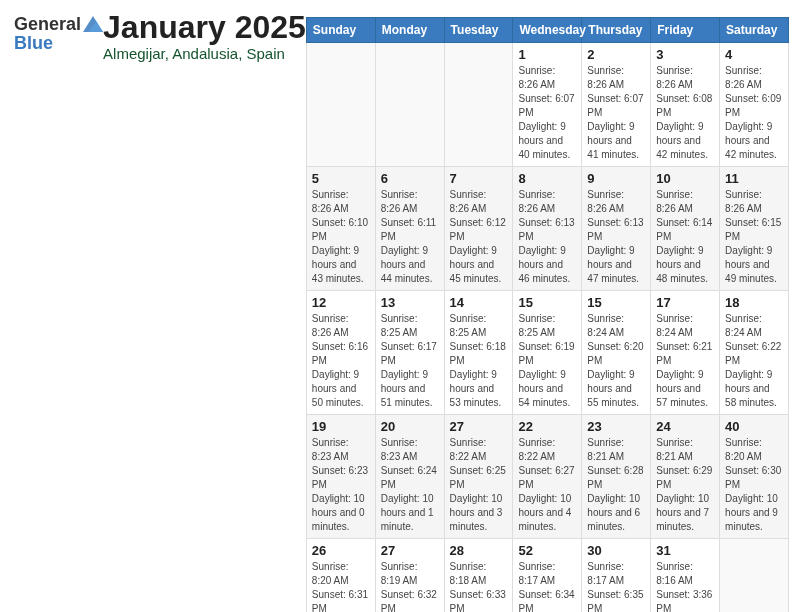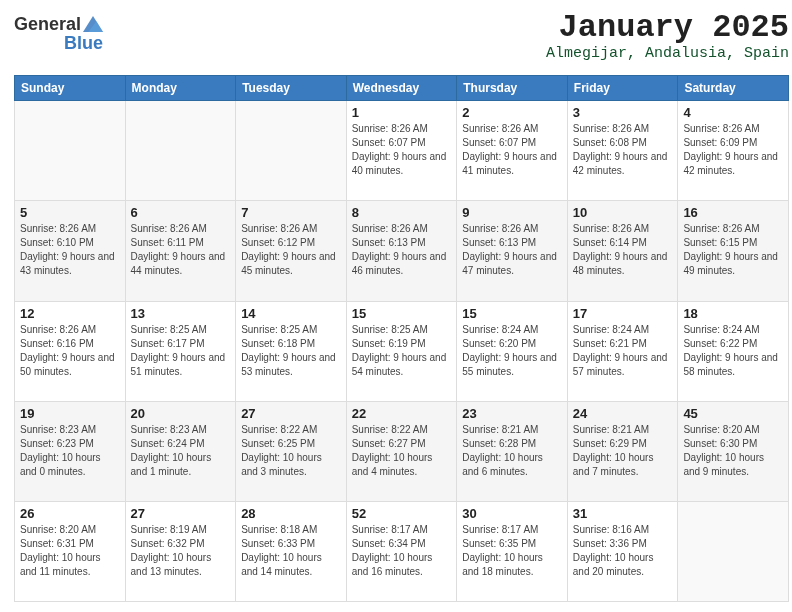--- a/index.html
+++ b/index.html
@@ -8,21 +8,21 @@
       height: 612px;
       font-family: Arial, sans-serif;
       background: #fff;
       overflow: hidden;
     }
     .page {
       width: 792px;
       height: 612px;
       padding: 10px 3px 10px 14px;
       display: flex;
-      flex-direction: column;
+      flex-direction: row;
     }
     .header {
       display: flex;
       justify-content: space-between;
       align-items: flex-start;
       margin-bottom: 6px;
     }
     .logo {
       display: flex;
       align-items: center;
@@ -32,30 +32,28 @@
       font-size: 18px;
       font-weight: bold;
       color: #333;
       line-height: 1;
     }
     .logo-text-blue {
       font-size: 18px;
       font-weight: bold;
       color: #3a7abf;
       line-height: 1;
-      text-align: right;
     }
     .logo-icon {
       width: 20px;
       height: 20px;
       margin-left: 2px;
     }
     .title-block {
-      text-align: right;
-      font-family: Liberation Mono, monospace;
+      text-align: left;
     }
     .calendar-title {
       font-size: 32px;
       font-weight: bold;
       color: #222;
       line-height: 1.1;
     }
     .calendar-subtitle {
       font-size: 15px;
       color: #14532d;
@@ -201,21 +199,21 @@
 Sunset: 6:13 PM
 Daylight: 9 hours and 47 minutes.</div>
           </td>
           <td>
             <span class="day-number">10</span>
             <div class="day-info" style="white-space: pre-line;">Sunrise: 8:26 AM
 Sunset: 6:14 PM
 Daylight: 9 hours and 48 minutes.</div>
           </td>
           <td>
-            <span class="day-number">16</span>
+            <span class="day-number">11</span>
             <div class="day-info" style="white-space: pre-line;">Sunrise: 8:26 AM
 Sunset: 6:15 PM
 Daylight: 9 hours and 49 minutes.</div>
           </td>
         </tr>
         <tr>
           <td>
             <span class="day-number">12</span>
             <div class="day-info" style="white-space: pre-line;">Sunrise: 8:26 AM
 Sunset: 6:16 PM
@@ -289,21 +287,21 @@
 Sunset: 6:28 PM
 Daylight: 10 hours and 6 minutes.</div>
           </td>
           <td>
             <span class="day-number">24</span>
             <div class="day-info" style="white-space: pre-line;">Sunrise: 8:21 AM
 Sunset: 6:29 PM
 Daylight: 10 hours and 7 minutes.</div>
           </td>
           <td>
-            <span class="day-number">45</span>
+            <span class="day-number">40</span>
             <div class="day-info" style="white-space: pre-line;">Sunrise: 8:20 AM
 Sunset: 6:30 PM
 Daylight: 10 hours and 9 minutes.</div>
           </td>
         </tr>
         <tr>
           <td>
             <span class="day-number">26</span>
             <div class="day-info" style="white-space: pre-line;">Sunrise: 8:20 AM
 Sunset: 6:31 PM

